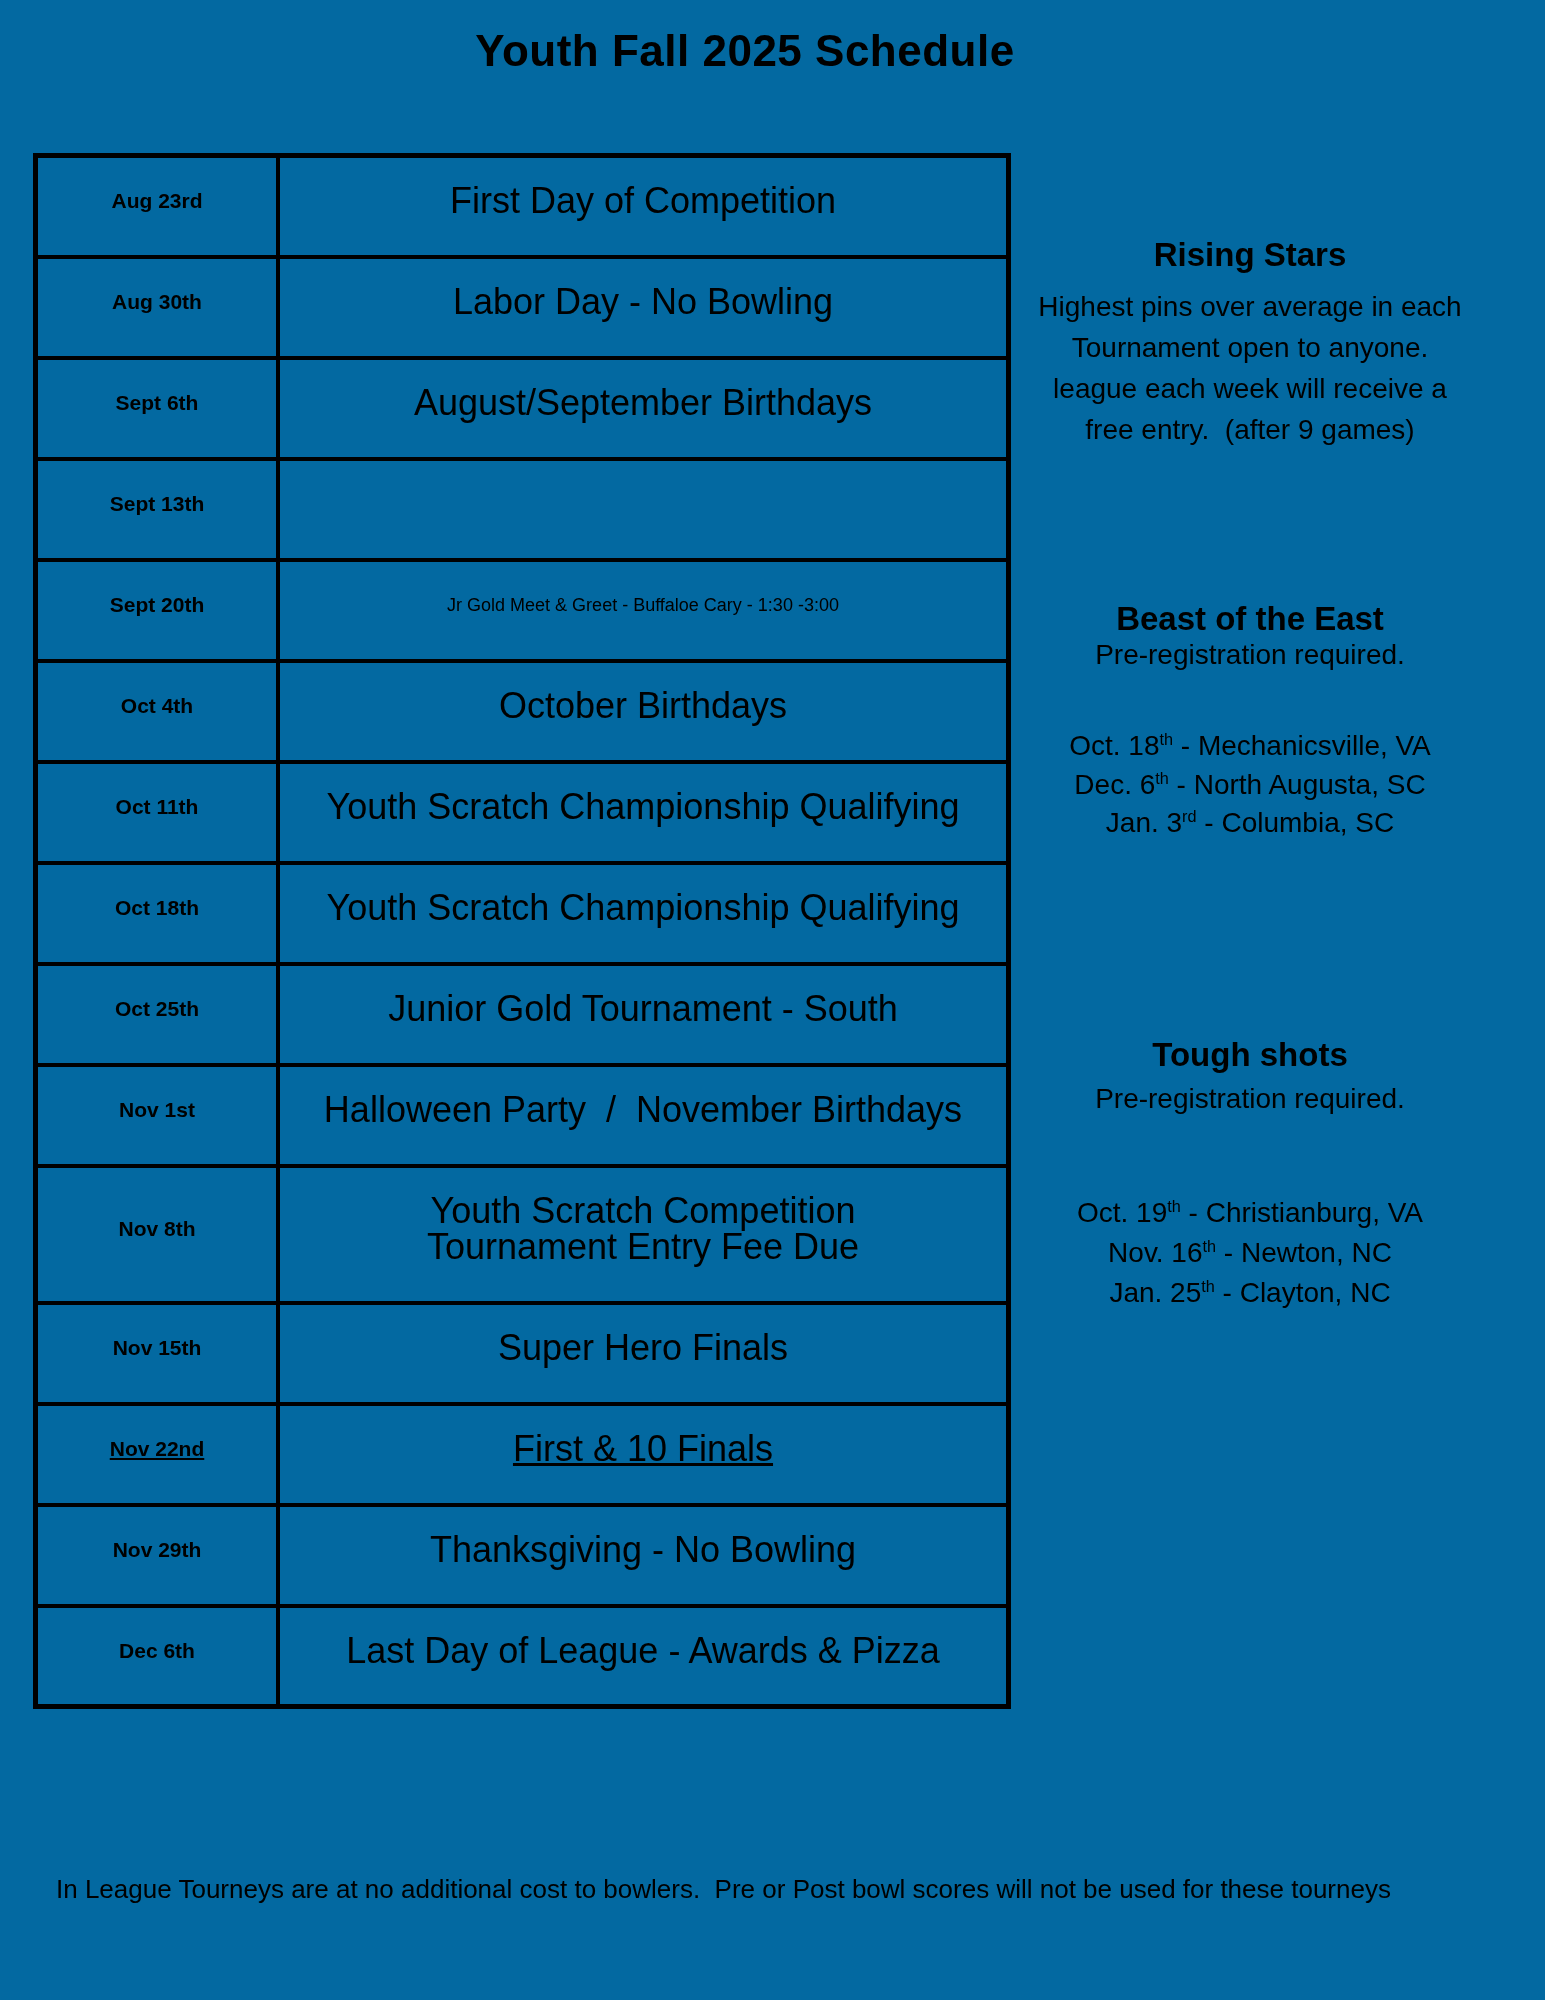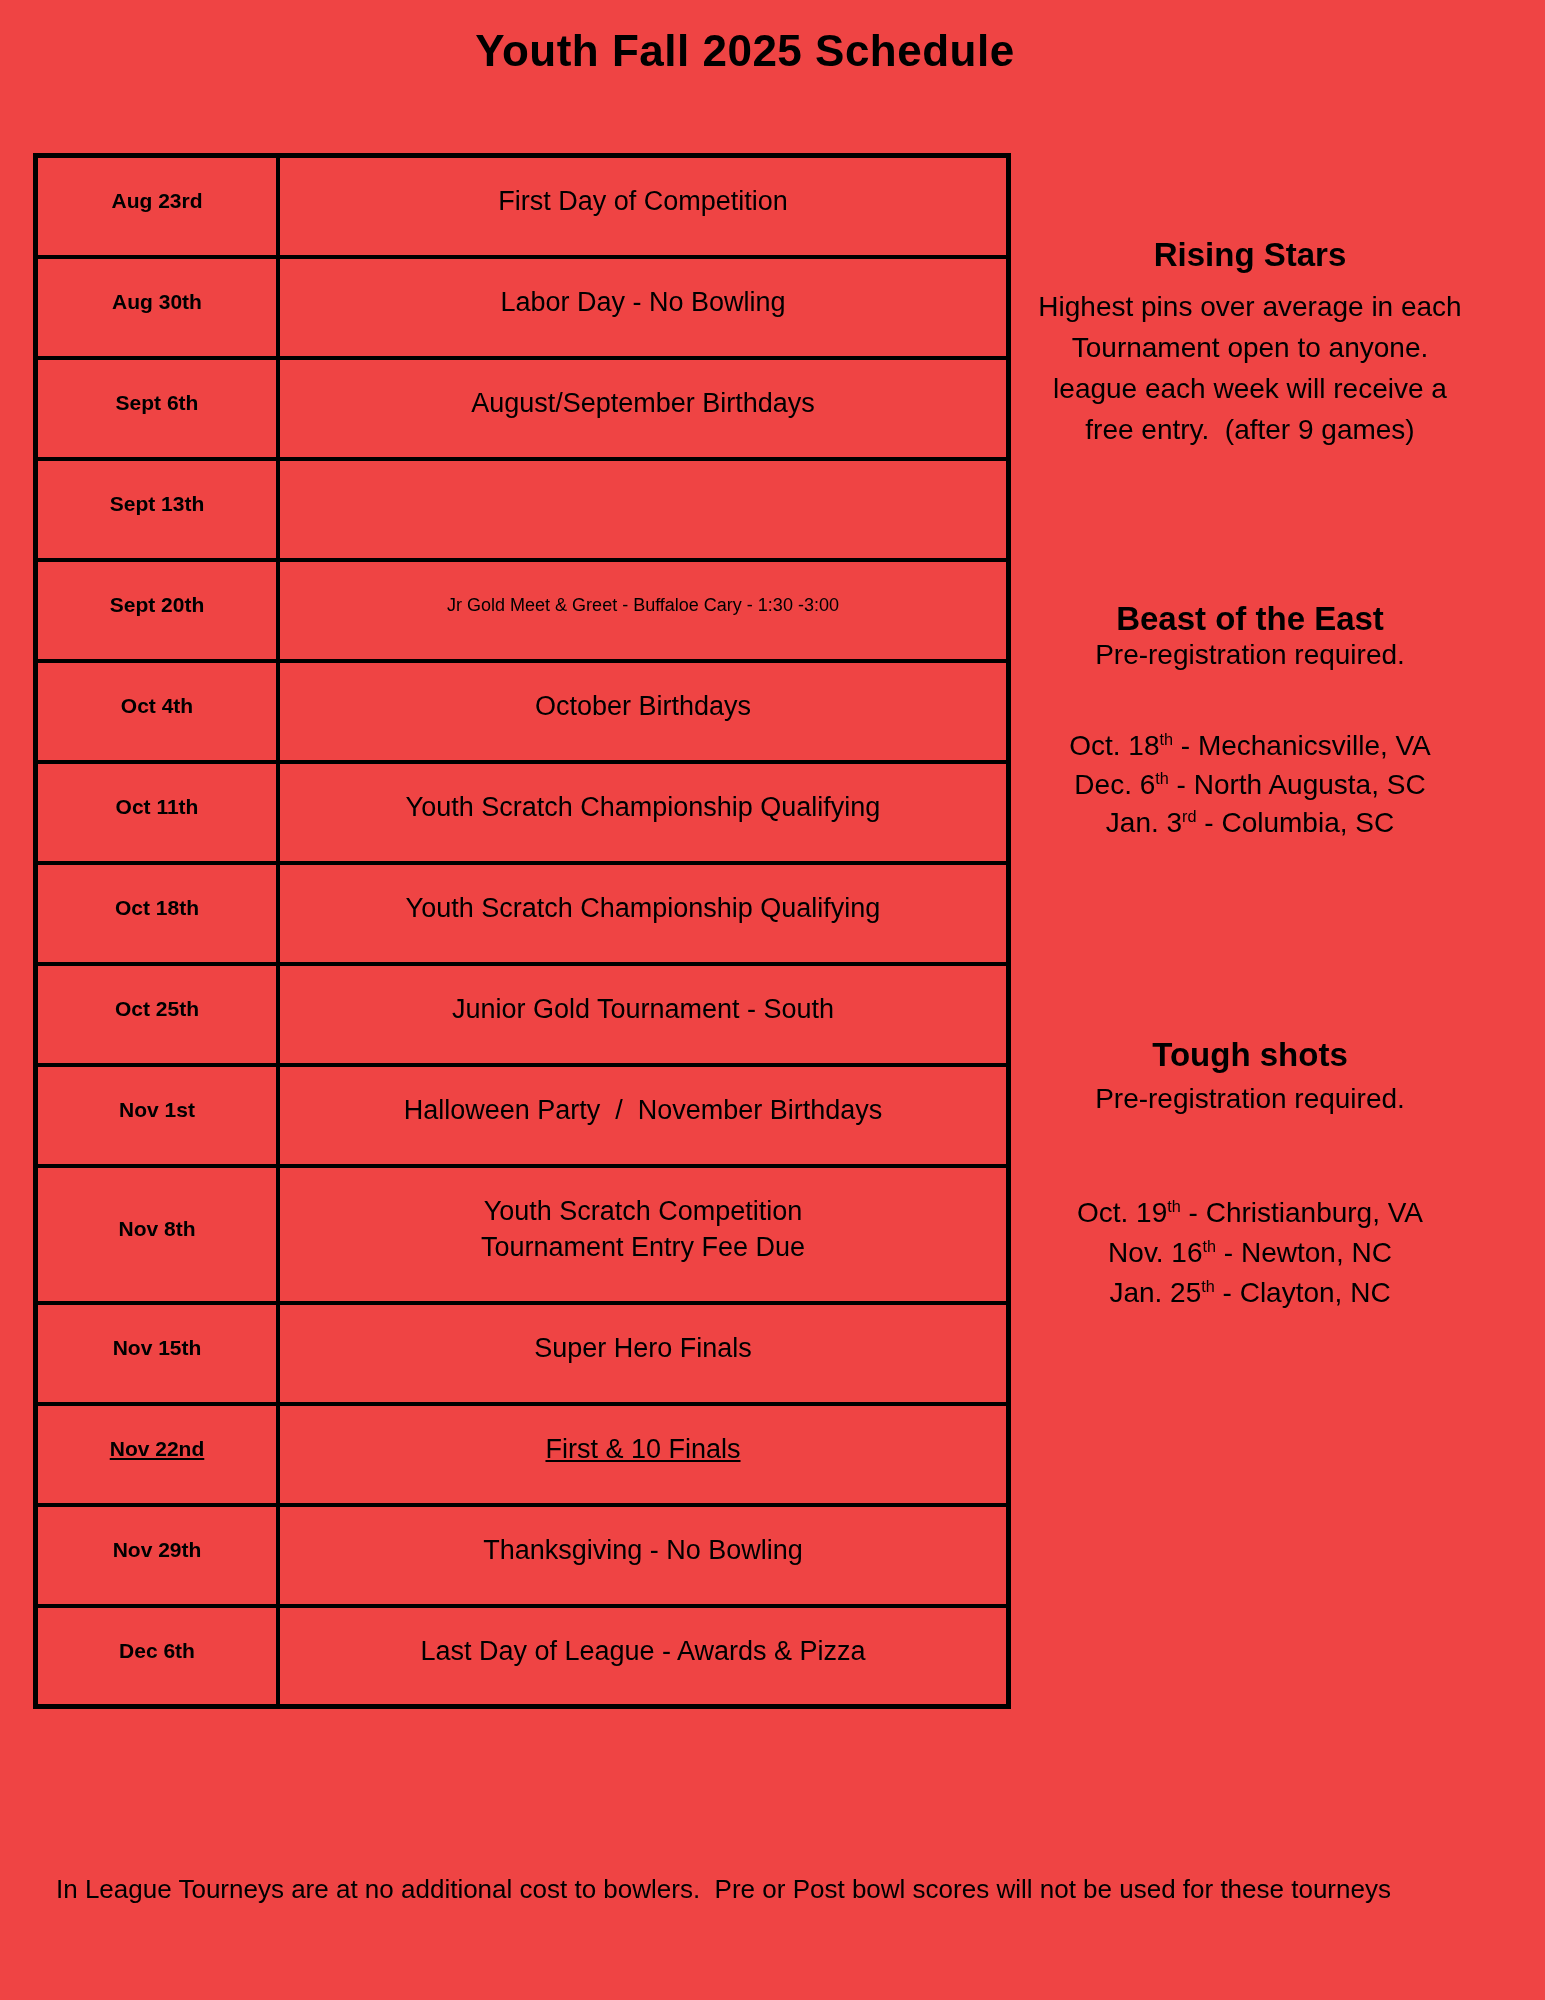--- a/index.html
+++ b/index.html
@@ -1,20 +1,20 @@
 <!DOCTYPE html>
 <html><head>
 <meta charset="utf-8">
 <style>
   html, body { margin: 0; padding: 0; background: #ffffff; }
   .page {
     position: relative;
     width: 1545px;
     height: 2000px;
-    background: #ef4444;
+    background: #0369a1;
     color: #000000;
     font-family: "Liberation Sans", sans-serif;
     overflow: hidden;
   }
   .title {
     position: absolute;
     left: 0; top: 26px;
     width: 1490px;
     text-align: center;
     font-size: 44px;
@@ -35,21 +35,21 @@
     padding: 0 8px 10px 8px;
     overflow: hidden;
   }
   td.date-cell {
     width: 222px;
     font-weight: bold;
     font-size: 21px;
   }
   td.event-cell {
     width: 710px;
-    font-size: 27px;
+    font-size: 36px;
     white-space: pre-wrap;
     line-height: 36px;
   }
   td.event-cell.small { font-size: 18px; }
   .panel-item {
     position: absolute;
     left: 1000px;
     width: 500px;
     text-align: center;
   }

